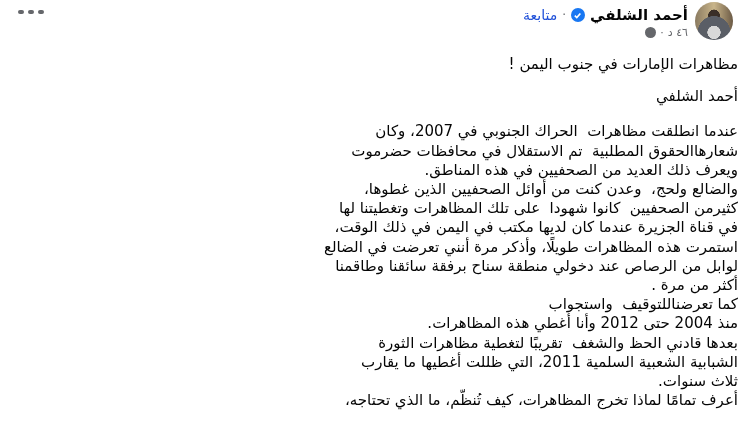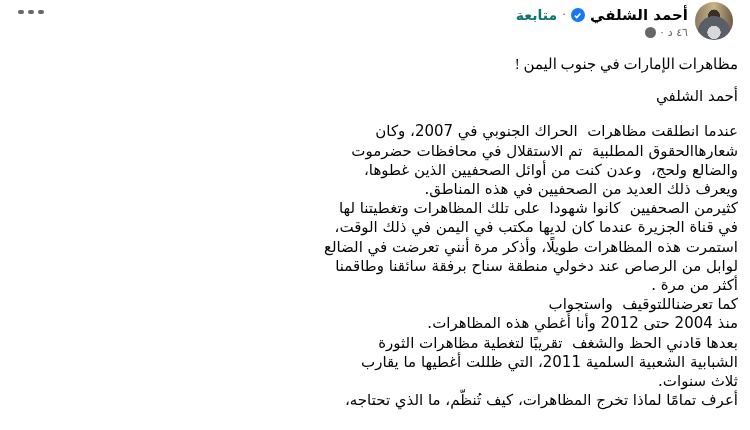--- a/index.html
+++ b/index.html
@@ -6,28 +6,28 @@
   body { width:750px; height:430px; overflow:hidden; position:relative; font-family:"DejaVu Sans","Liberation Sans",sans-serif; color:#050505; }
   .header { position:absolute; top:0; left:0; width:750px; height:48px; }
   .avatar { position:absolute; right:17px; top:2px; width:38px; height:38px; border-radius:50%; overflow:hidden;
     background: radial-gradient(circle at 50% 80%, #d8d8d8 0 18%, #5a5e66 19% 45%, transparent 46%),
                 radial-gradient(circle at 50% 35%, #3a2f28 0 18%, transparent 19%),
                 linear-gradient(90deg,#8a7a60,#c9b58a 50%,#6b5a45); }
   .name-row { position:absolute; right:62px; top:6px; direction:rtl; display:flex; align-items:center; gap:5px; white-space:nowrap; }
   .name { font-weight:bold; font-size:15px; color:#050505; }
   .verified { width:14px; height:14px; border-radius:50%; background:#1877f2; display:inline-flex; align-items:center; justify-content:center; }
   .dot { color:#65676b; font-size:12px; }
-  .follow { color:#0f766e; font-weight:bold; font-size:14px; }
+  .follow { color:#1d4ed8; font-weight:normal; font-size:14px; }
   .meta-row { position:absolute; right:62px; top:26px; direction:rtl; display:flex; align-items:center; gap:4px; color:#65676b; font-size:11px; }
   .globe { width:11px; height:11px; border-radius:50%; background:#65676b; display:inline-block; }
   .more { position:absolute; left:18px; top:10px; display:flex; gap:4px; cursor:pointer; }
   .more span { width:6px; height:4px; border-radius:2px; background:#65676b; display:block; }
   .body { position:absolute; top:48px; right:12px; width:720px; direction:rtl; text-align:right; font-size:15px; line-height:19.2px; letter-spacing:0.6px; }
   .body p { margin:0; white-space:pre-wrap; }
-  .title { margin-top:0 !important; padding-top:7px;font-family:Liberation Serif, serif; }
+  .title { margin-top:0 !important; padding-top:7px; }
   .author { margin-top:13px !important; }
   .gap { height:16px; }
 </style>
 </head>
 <body>
 
 <div class="header">
   <div class="avatar"></div>
   <div class="name-row">
     <span class="name">أحمد الشلفي</span>
@@ -50,22 +50,22 @@
     <span></span>
   </div>
 </div>
 
 <div class="body">
   <p class="title">مظاهرات الإمارات في جنوب اليمن !</p>
   <p class="author">أحمد الشلفي</p>
   <div class="gap"></div>
   <p>عندما انطلقت مظاهرات  الحراك الجنوبي في 2007، وكان</p>
   <p>شعارهاالحقوق المطلبية  تم الاستقلال في محافظات حضرموت</p>
+  <p>ويعرف ذلك العديد من الصحفيين في هذه المناطق.</p>
   <p>والضالع ولحج،  وعدن كنت من أوائل الصحفيين الذين غطوها،</p>
-  <p>ويعرف ذلك العديد من الصحفيين في هذه المناطق.</p>
   <p>كثيرمن الصحفيين  كانوا شهودا  على تلك المظاهرات وتغطيتنا لها</p>
   <p>في قناة الجزيرة عندما كان لديها مكتب في اليمن في ذلك الوقت،</p>
   <p>استمرت هذه المظاهرات طويلًا، وأذكر مرة أنني تعرضت في الضالع</p>
   <p>لوابل من الرصاص عند دخولي منطقة سناح برفقة سائقنا وطاقمنا</p>
   <p>أكثر من مرة .</p>
   <p>كما تعرضناللتوقيف  واستجواب</p>
   <p>منذ 2004 حتى 2012 وأنا أغطي هذه المظاهرات.</p>
   <p>بعدها قادني الحظ والشغف  تقريبًا لتغطية مظاهرات الثورة</p>
   <p>الشبابية الشعبية السلمية 2011، التي ظللت أغطيها ما يقارب</p>
   <p>ثلاث سنوات.</p>

